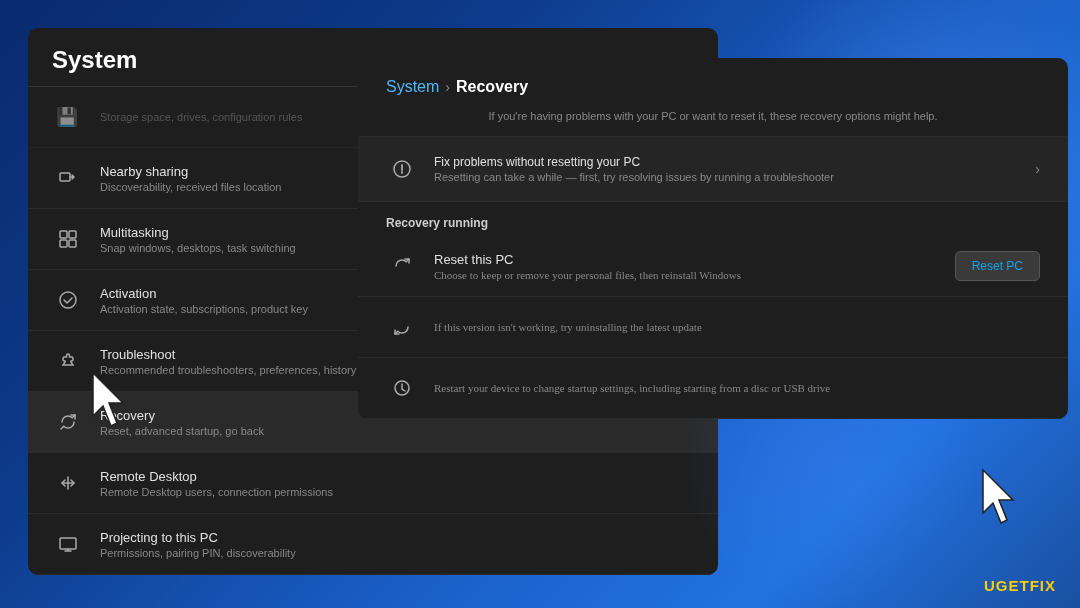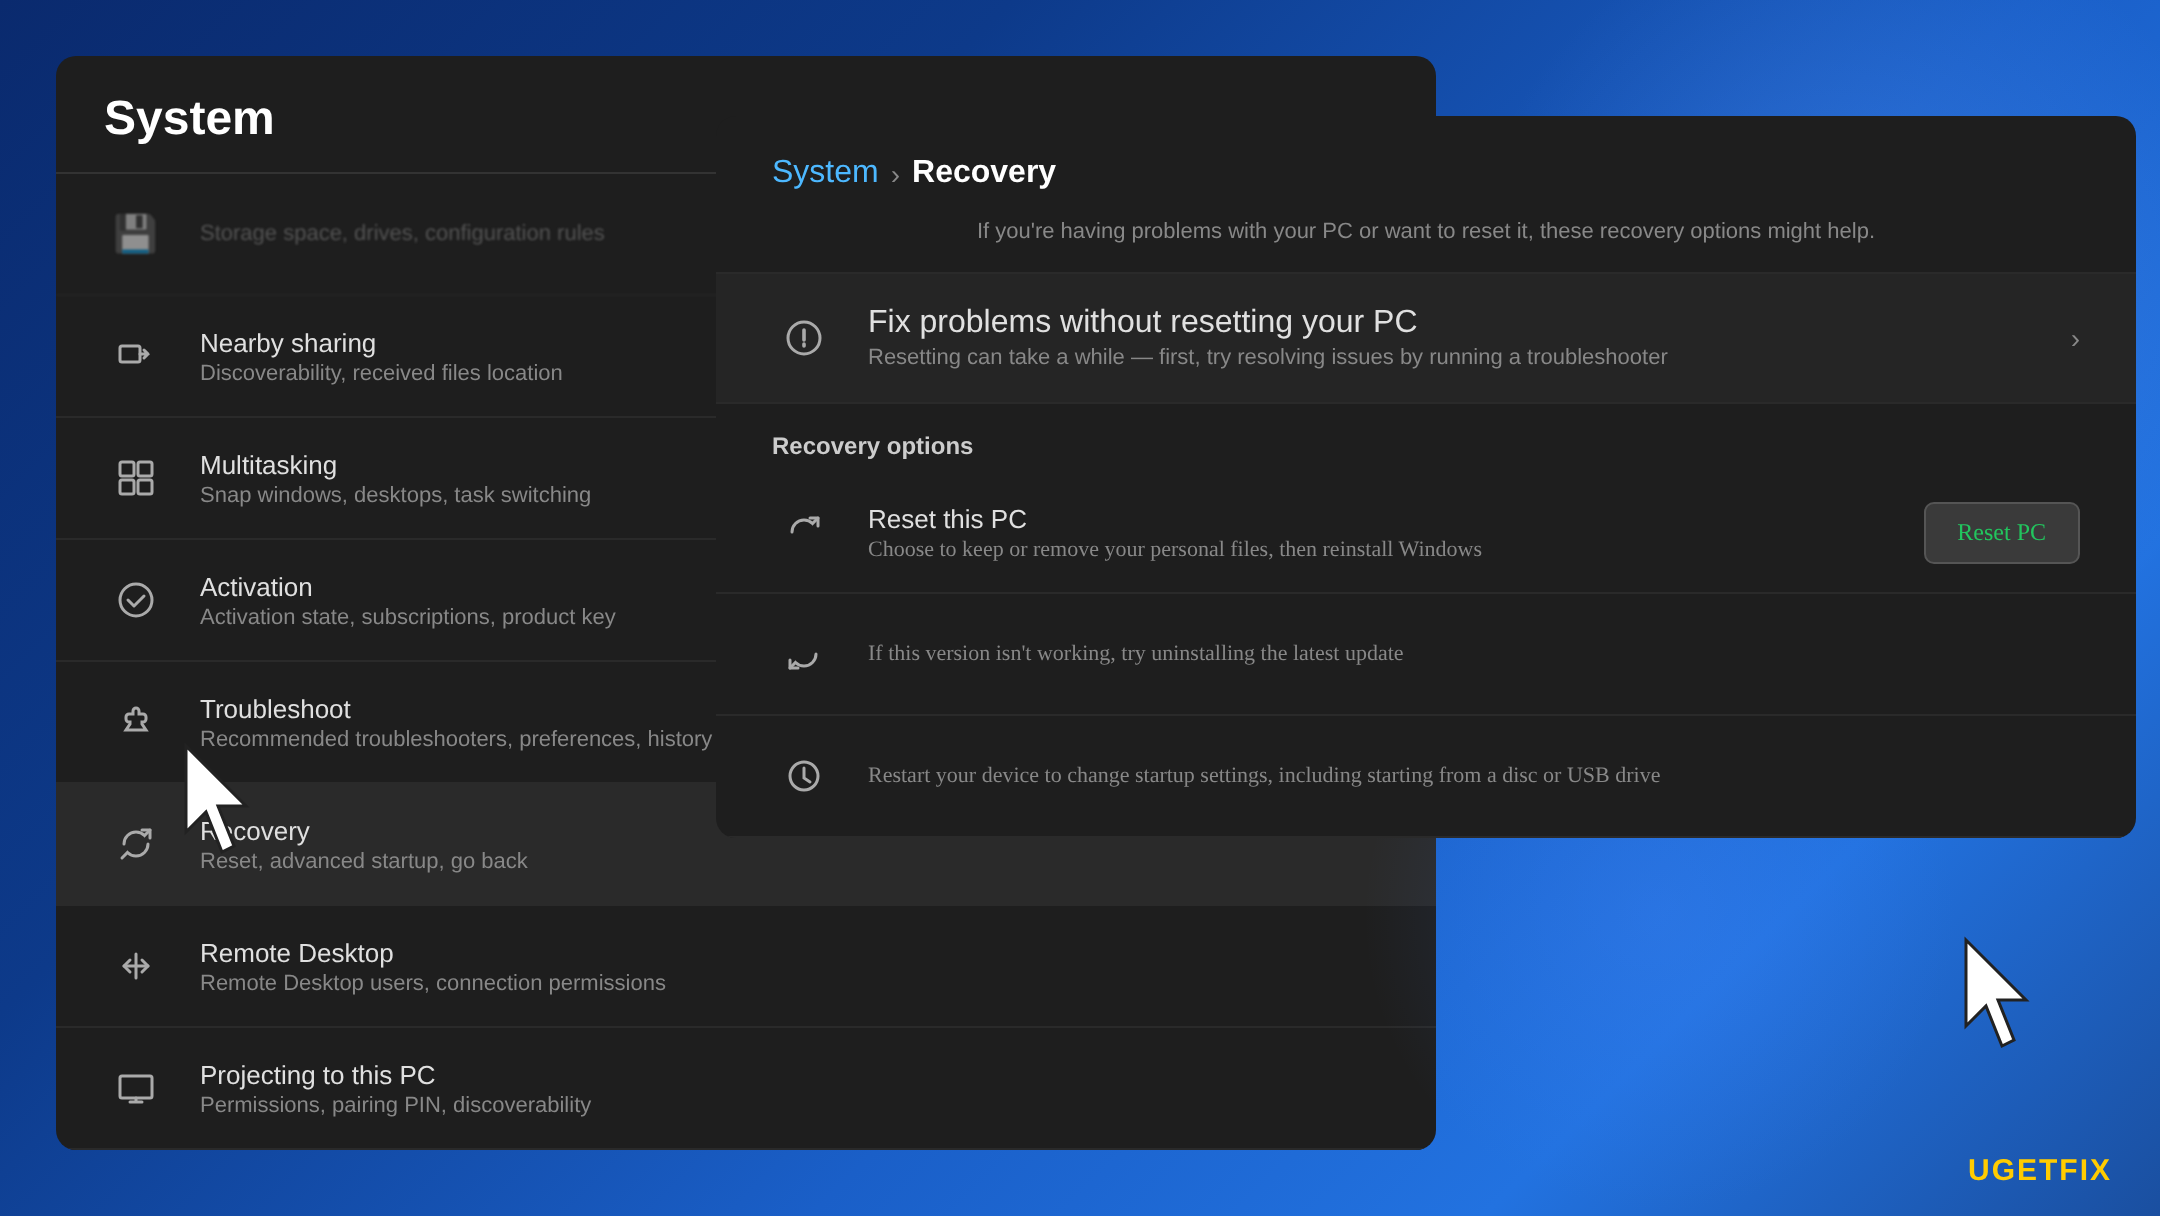--- a/index.html
+++ b/index.html
@@ -169,21 +169,21 @@
       color: #cccccc;
       font-size: 18px;
       flex-shrink: 0;
     }
 
     .fix-text {
       flex: 1;
     }
 
     .fix-title {
-      font-size: 16px;
+      font-size: 12px;
       color: #e0e0e0;
       font-weight: 500;
       margin-bottom: 2px;
     }
 
     .fix-subtitle {
       font-size: 11px;
       color: #888888;
     }
 
@@ -231,28 +231,27 @@
     }
 
     .option-subtitle {
       font-size: 11px;
       color: #888888;
       font-family: Liberation Serif, serif;
     }
 
     .option-button {
       background: #3a3a3a;
-      color: #22c55e;
+      color: #0ea5e9;
       border: 1px solid #555;
       padding: 7px 16px;
       border-radius: 5px;
       font-size: 12px;
       cursor: pointer;
       white-space: nowrap;
-      font-family: Liberation Serif, serif;
     }
 
     
     .watermark {
       position: absolute;
       bottom: 14px;
       right: 24px;
       font-size: 15px;
       font-weight: 700;
       color: #ffffff;
@@ -401,21 +400,21 @@
         <path d="M10 6v5M10 13v1" stroke="#aaa" stroke-width="1.8" stroke-linecap="round"></path>
       </svg>
     </div>
     <div class="fix-text">
       <div class="fix-title">Fix problems without resetting your PC</div>
       <div class="fix-subtitle">Resetting can take a while — first, try resolving issues by running a troubleshooter</div>
     </div>
     <div class="fix-chevron">›</div>
   </div>
 
-  <div class="recovery-options-header">Recovery options</div>
+  <div class="recovery-options-header">Recovery running</div>
 
   <div class="recovery-option-row">
     <div class="option-icon">
       <svg width="20" height="20" viewBox="0 0 20 20" fill="none">
         <path d="M4 10a6 6 0 016-6 6 6 0 014.24 1.76L17 3" stroke="#aaa" stroke-width="1.5" stroke-linecap="round" fill="none"></path>
         <path d="M13 3h4v4" stroke="#aaa" stroke-width="1.5" stroke-linecap="round" stroke-linejoin="round" fill="none"></path>
       </svg>
     </div>
     <div class="option-text">
       <div class="option-title">Reset this PC</div>

